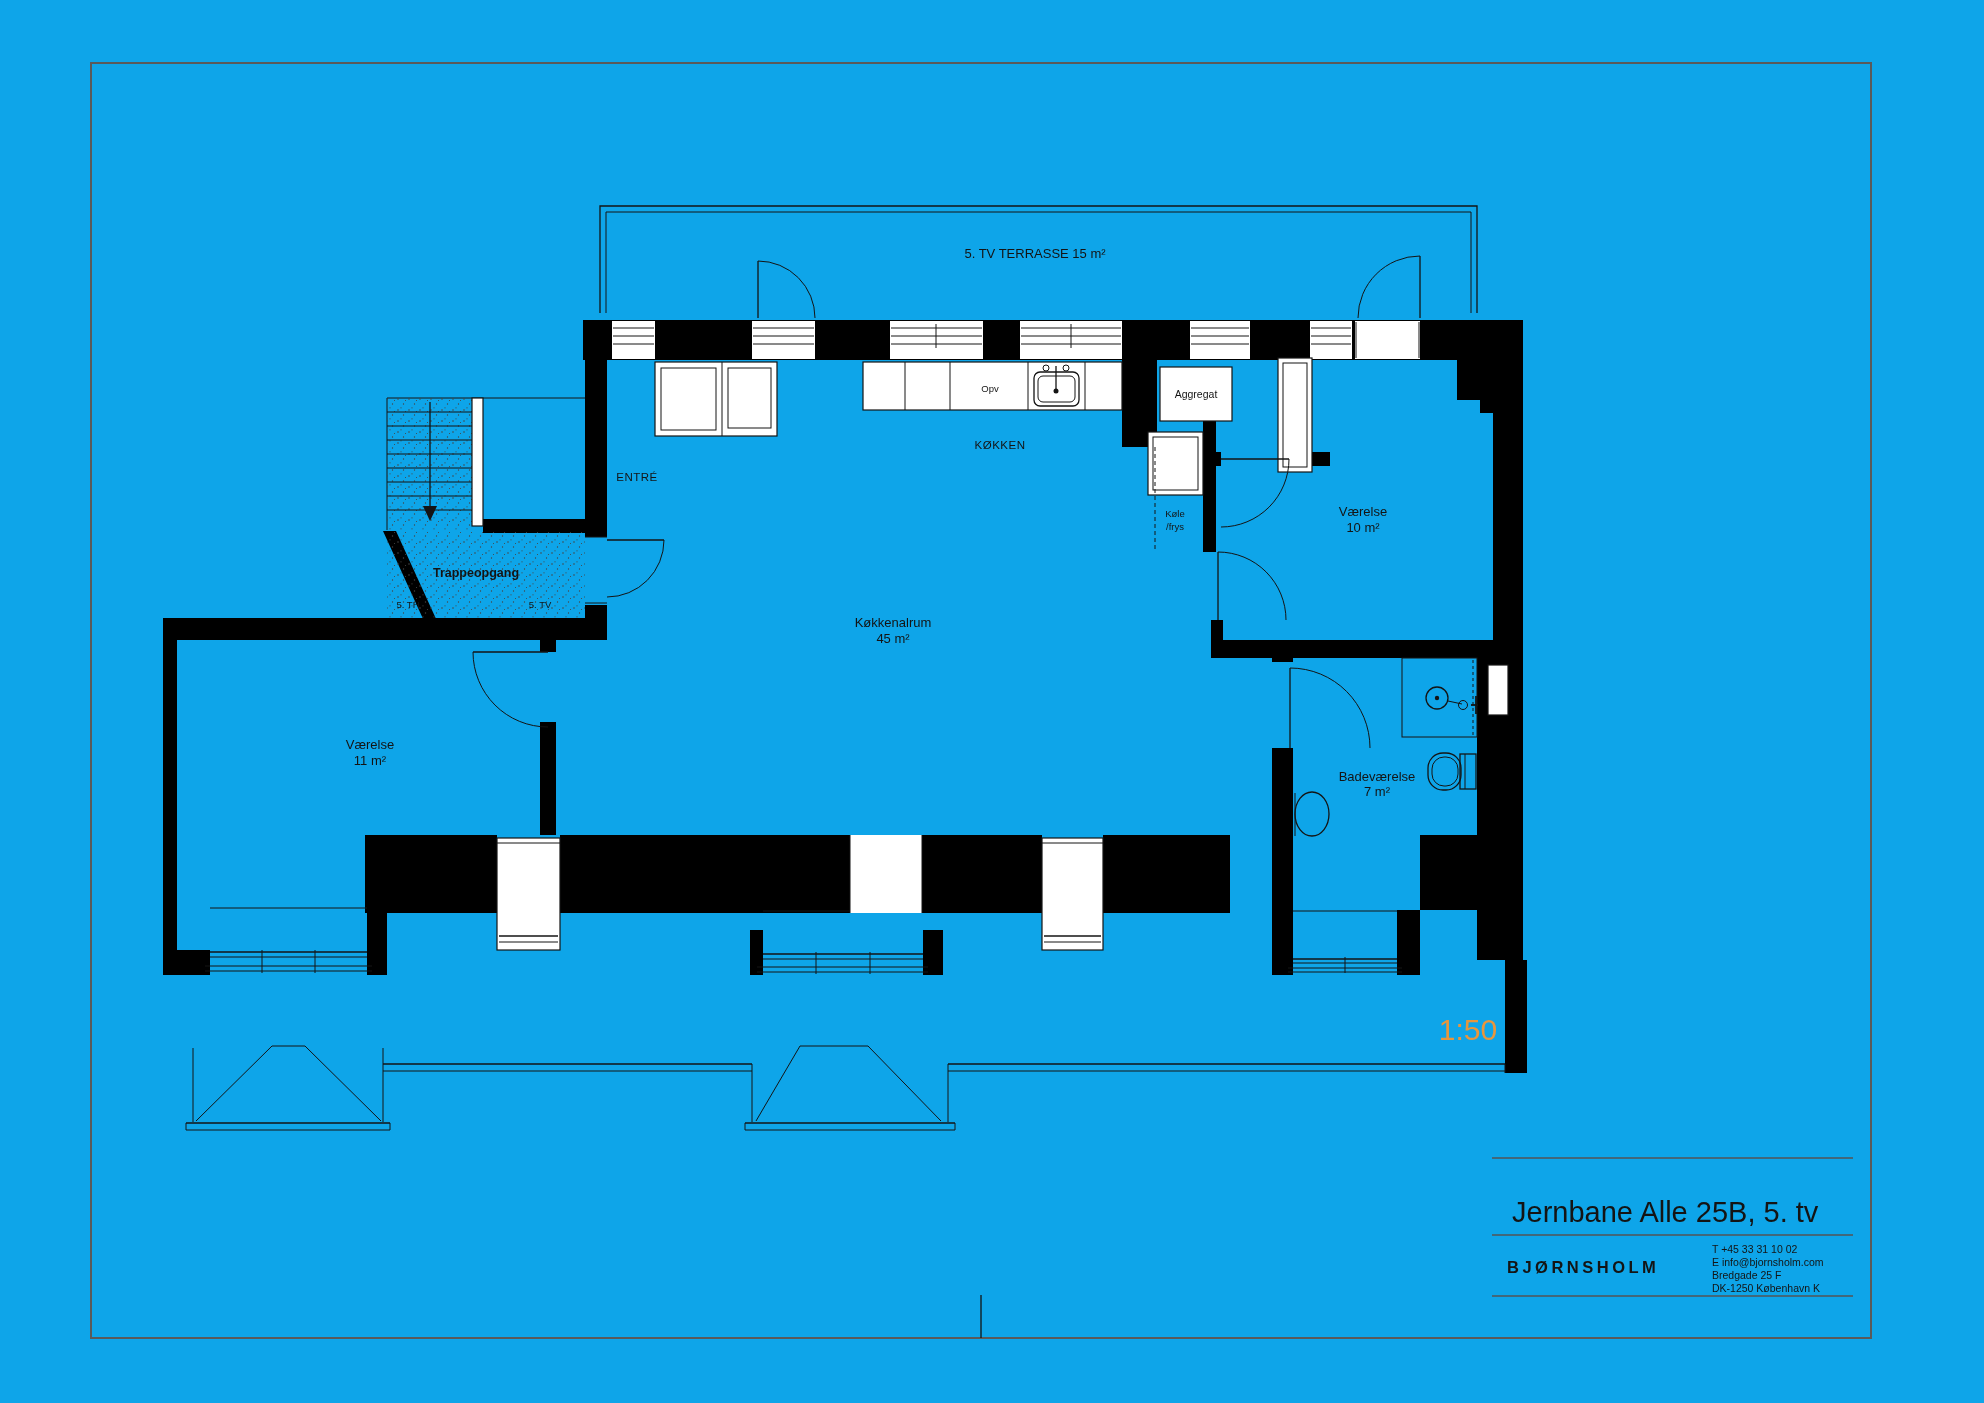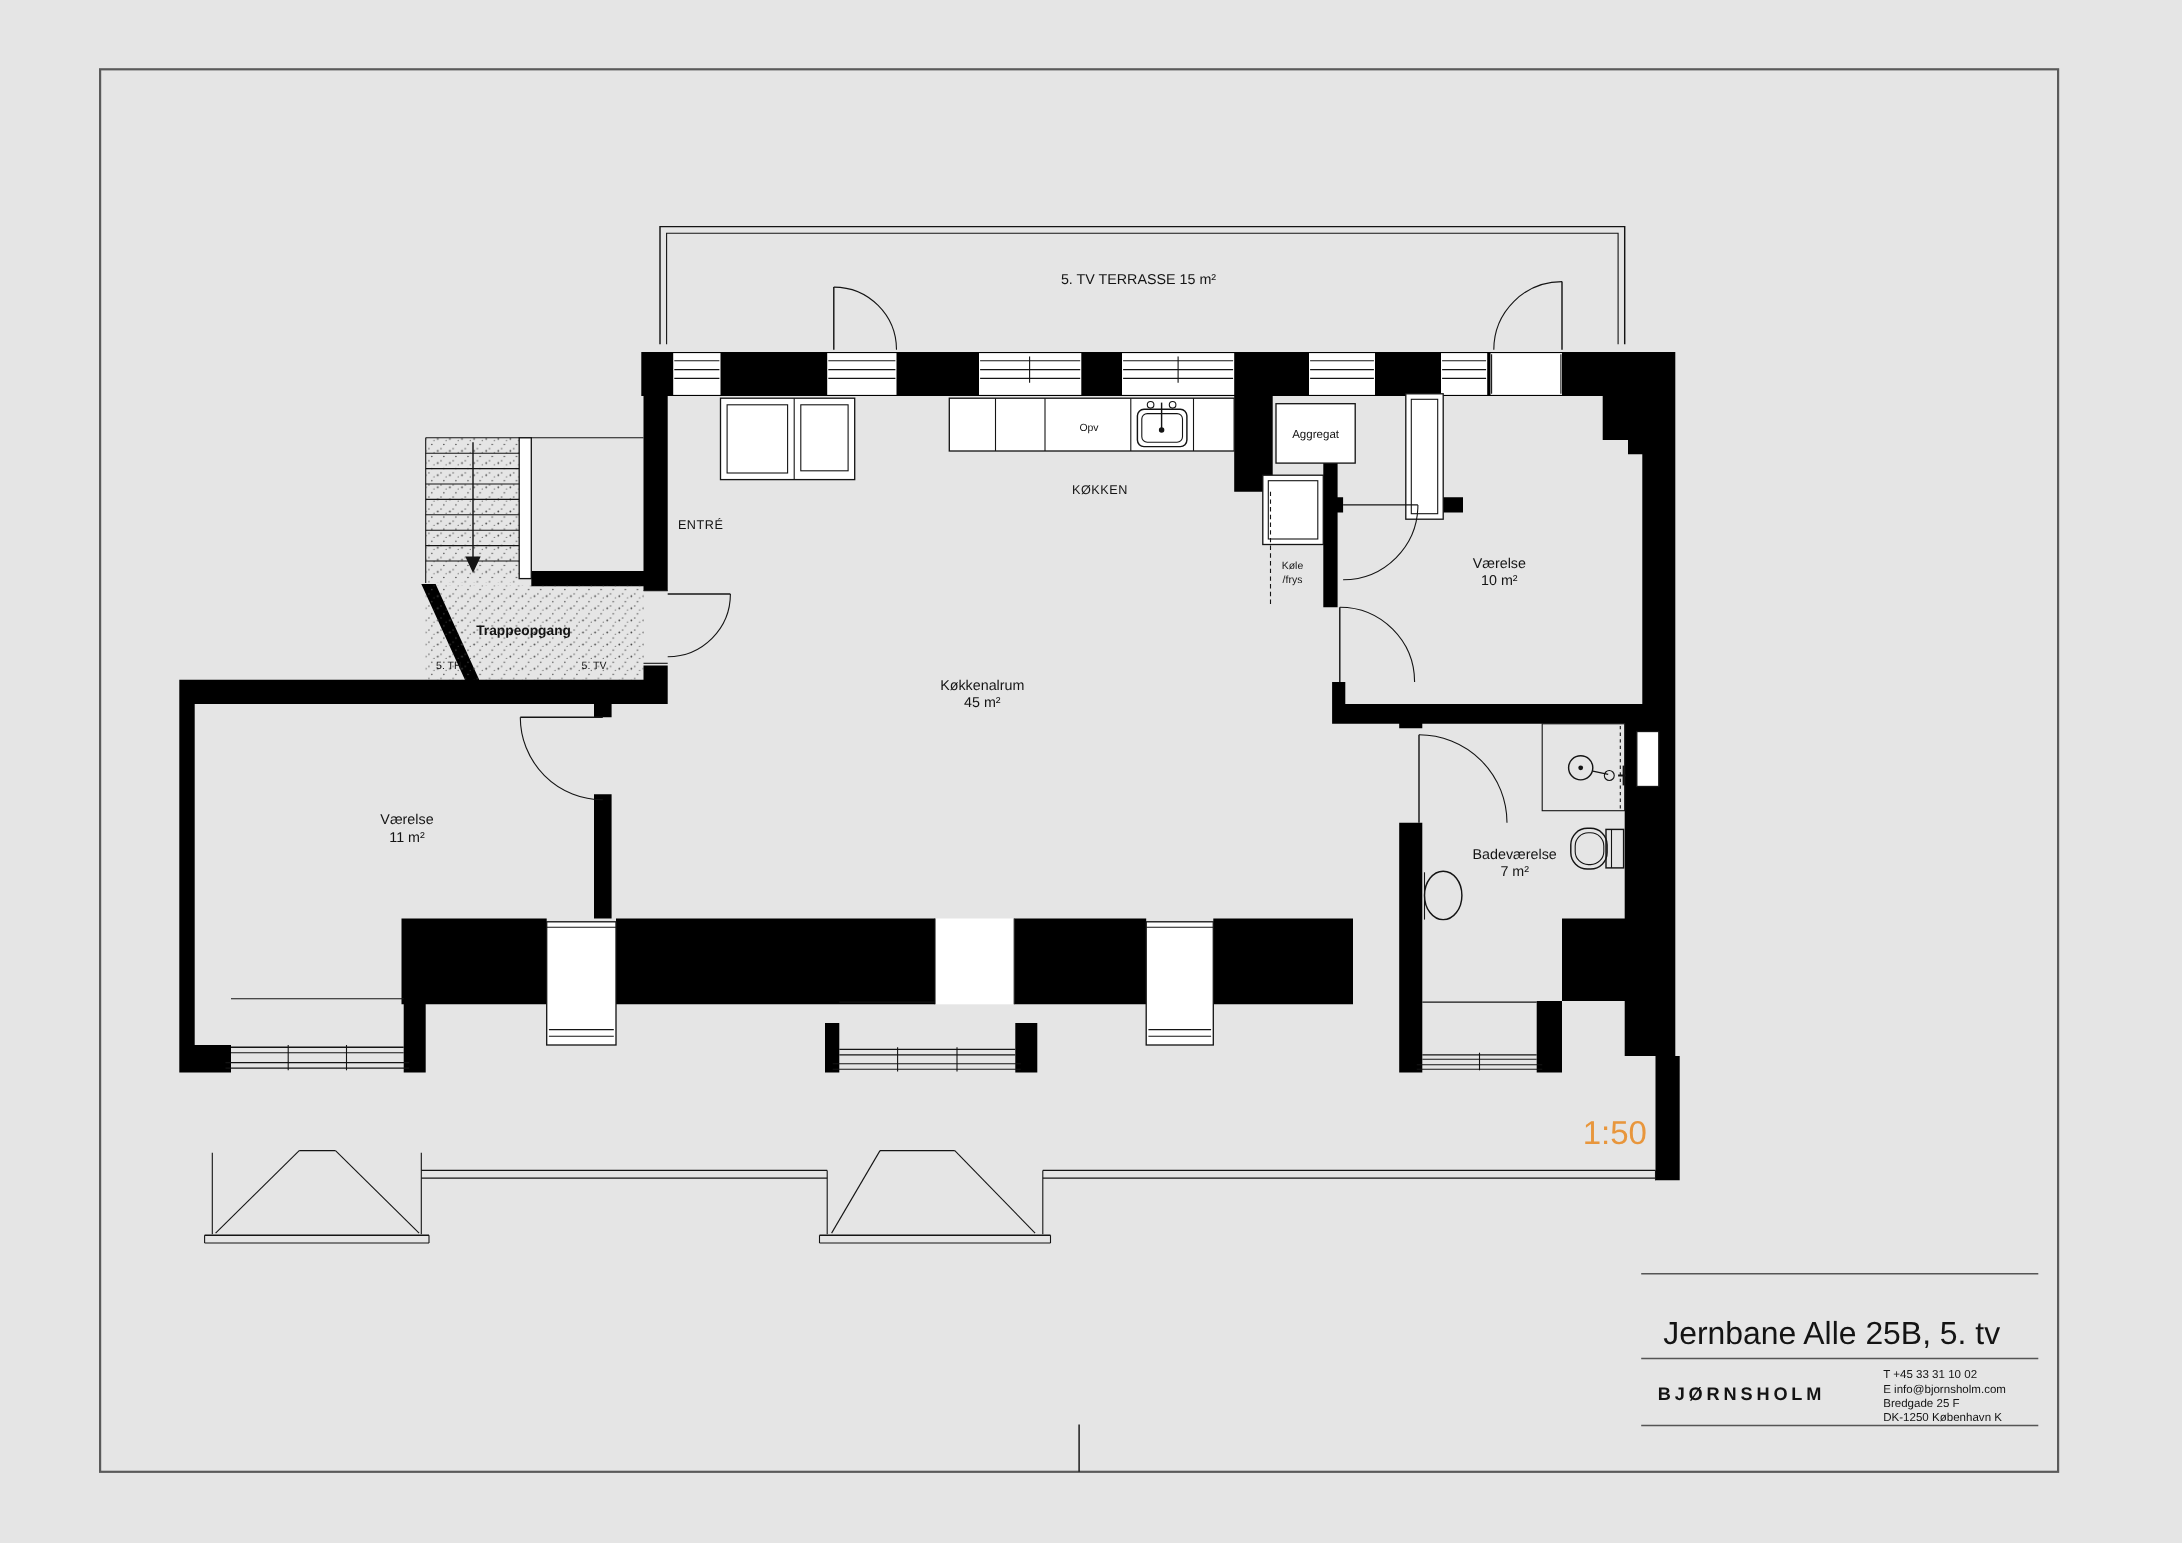--- a/index.html
+++ b/index.html
@@ -1,16 +1,16 @@
 <!DOCTYPE html>
 <html><head>
 <meta charset="utf-8">
 <style>
   html,body{margin:0;padding:0;background:#fff;}
-  #canvas{position:relative;width:1984px;height:1403px;background:#e5e5e5;overflow:hidden;
+  #canvas{position:relative;width:1984px;height:1403px;background:#0ea5e9;overflow:hidden;
           font-family:"Liberation Sans", sans-serif;}
   svg{position:absolute;left:0;top:0;}
   .wall{fill:#000;stroke:none;}
   .ln{stroke:#141414;stroke-width:1.3;fill:none;}
   .ln2{stroke:#141414;stroke-width:1;fill:none;}
   .thick{stroke:#141414;stroke-width:1.8;fill:none;}
   .white{fill:#fff;stroke:none;}
   .whiteln{fill:#fff;stroke:#141414;stroke-width:1.2;}
   .frame{stroke:#5a5a5a;stroke-width:2;fill:none;}
   .rule{stroke:#555;stroke-width:1.4;}

